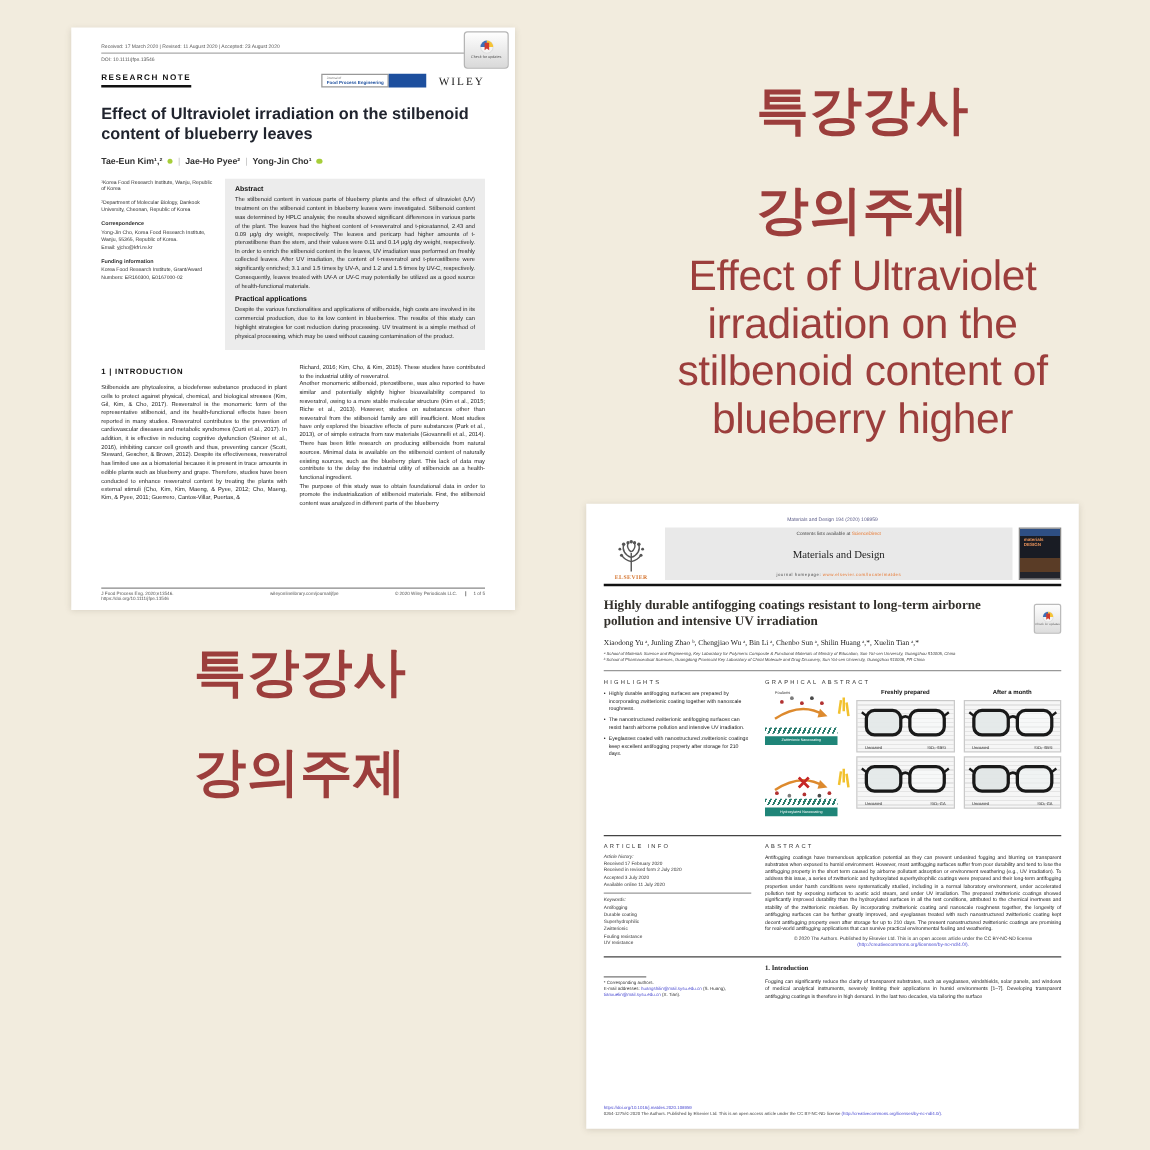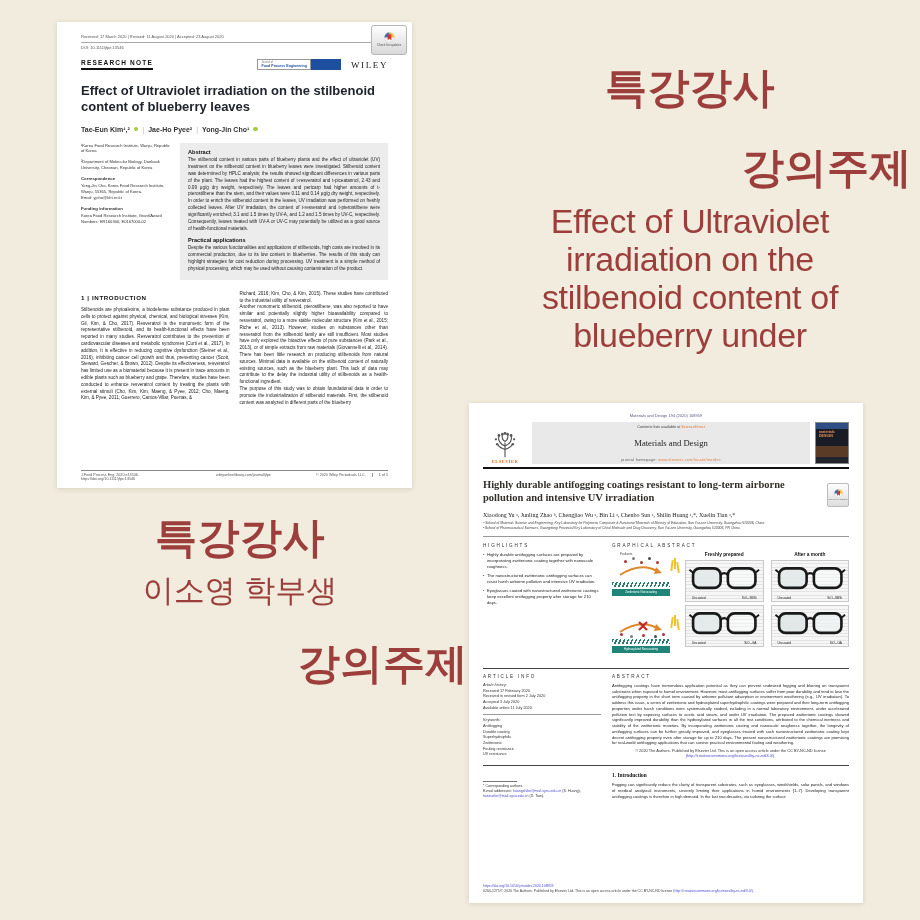--- a/index.html
+++ b/index.html
@@ -49,21 +49,21 @@
   .p1-footer .fc { flex:1; text-align:center; }
   .p1-footer .fr { text-align:right; }
   .p1-footer .fp { margin-left:6px; border-left:.5px solid #999; padding-left:6px; }
 
   
   .lecture { position:absolute; text-align:center; color:#9c3e3c; }
   #lect-top { left:468px; top:60px; width:444px; }
   #lect-bottom { left:12px; top:510px; width:456px; }
   .lect-h { font-size:42px; font-weight:800; letter-spacing:.5px; }
   .lect-sp { font-size:31px; margin-top:4px; }
-  .lect-h2 { margin-top:24px;text-align:right; }
+  .lect-h2 { margin-top:24px; }
   .lect-topic { font-size:34px; line-height:1.12; margin-top:6px; letter-spacing:-.3px; }
 
   
   #paper2 { left:469px; top:403px; width:394px; height:500px; padding:10px 14px; color:#222; }
   .p2-masthead { text-align:center; font-size:4px; color:#5a5a86; }
   .p2-head { display:flex; margin-top:4px; height:42px; }
   .els-logo { width:44px; display:flex; flex-direction:column; align-items:center; justify-content:flex-end; }
   .els-word { font-family:"Liberation Serif", serif; font-size:4.6px; font-weight:bold; color:#d4722b; letter-spacing:.4px; }
   .p2-banner { flex:1; background:#e9e9e9; margin:0 5px; display:flex; flex-direction:column;
                align-items:center; justify-content:space-between; padding:3px 0 2.5px 0; }
@@ -227,26 +227,25 @@
       <span class="fp">1 of 5</span>
     </footer>
   </section>
 
   <div class="lecture" id="lect-top">
     <div class="lect-h">특강강사</div>
     <div class="lect-h lect-h2">강의주제</div>
     <div class="lect-topic preline">Effect of Ultraviolet
 irradiation on the
 stilbenoid content of
-blueberry under</div>
+blueberry higher</div>
   </div>
 
   <div class="lecture" id="lect-bottom">
     <div class="lect-h">특강강사</div>
-    <div class="lect-sp">이소영 학부생</div>
     <div class="lect-h lect-h2">강의주제</div>
   </div>
 
   <section class="paper" id="paper2">
     <div class="p2-masthead">Materials and Design 194 (2020) 108959</div>
 
     <div class="p2-head">
       <div class="els-logo">
         <svg width="26" height="28" viewBox="0 0 30 32">
           <g stroke="#555" fill="none" stroke-width="1.3">

